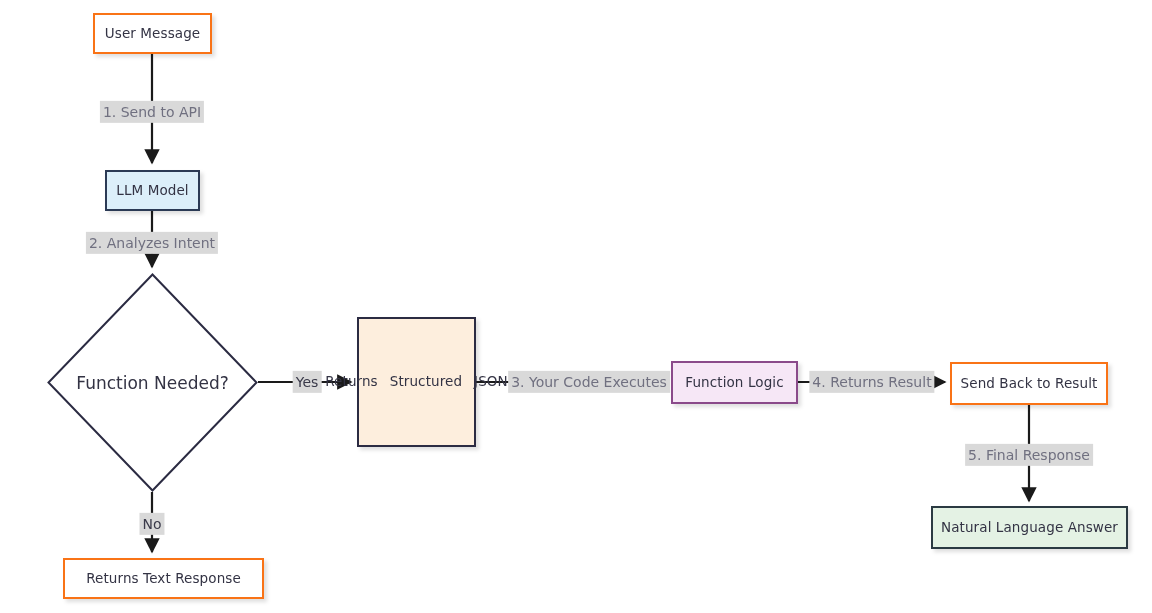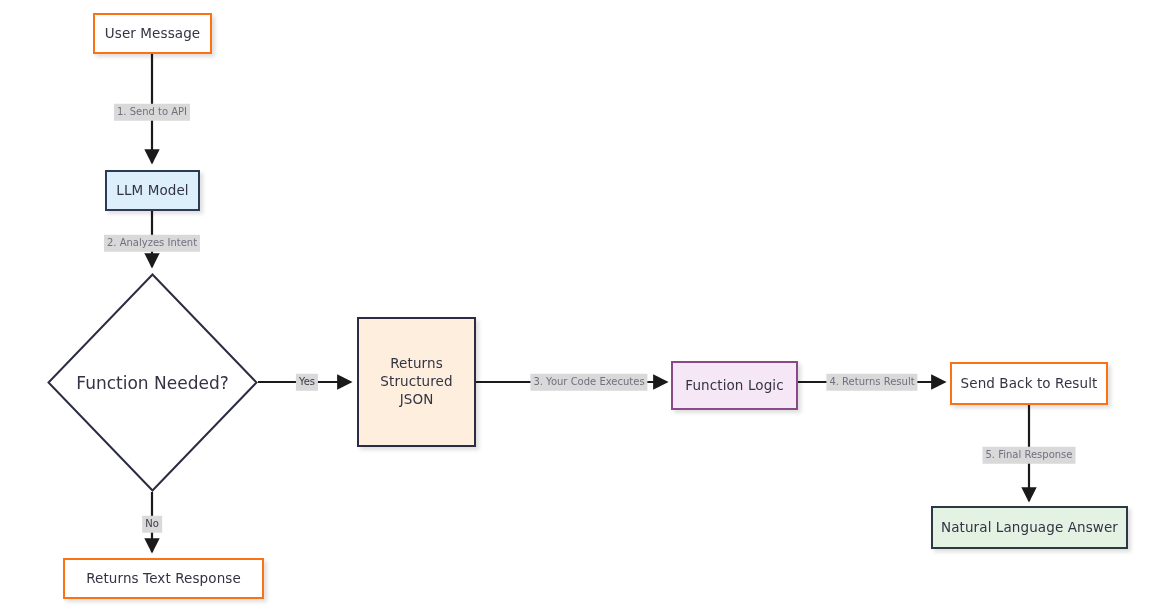--- a/index.html
+++ b/index.html
@@ -67,21 +67,21 @@
     font-size: 17px;
     color: #333344;
     pointer-events: none;
   }
 
   
   .edge-label {
     position: absolute;
     background: #d9d9d9;
     color: #707080;
-    font-size: 10px;
+    font-size: 14px;
     line-height: 1.45;
     padding: 1px 3px;
     white-space: nowrap;
     z-index: 5;
     transform: translate(-50%, -50%);
   }
   .edge-label.dark { color: #3a3a4a; }
 </style>
 </head>
 <body>
@@ -118,27 +118,27 @@
     <span class="node-label">LLM Model</span>
   </div>
 
   <div class="diamond" style="left:47px; top:273px; width:211px; height:219px;">
     <svg width="211" height="219" viewBox="0 0 211 219" xmlns="http://www.w3.org/2000/svg">
       <polygon points="105.5,1.5 209.5,109.5 105.5,217.5 1.5,109.5" fill="#ffffff" stroke="#2b2b42" stroke-width="2"></polygon>
     </svg>
     <div class="dlabel">Function Needed?</div>
   </div>
 
-  <div class="node orange" style="left:357px; top:317px; width:119px; height:130px; flex-direction:column;">
+  <div class="node orange" style="left:357px; top:317px; width:119px; height:130px; flex-direction:row;">
     <span class="node-label">Returns</span>
     <span class="node-label">Structured</span>
     <span class="node-label">JSON</span>
   </div>
 
-  <div class="node purple" style="left:671px; top:361px; width:127px; height:49px;">
+  <div class="node purple" style="left:671px; top:361px; width:127px; height:43px;">
     <span class="node-label">Function Logic</span>
   </div>
 
   <div class="node" style="left:950px; top:362px; width:158px; height:43px;">
     <span class="node-label">Send Back to Result</span>
   </div>
 
   <div class="node green" style="left:931px; top:506px; width:197px; height:43px;">
     <span class="node-label">Natural Language Answer</span>
   </div>

